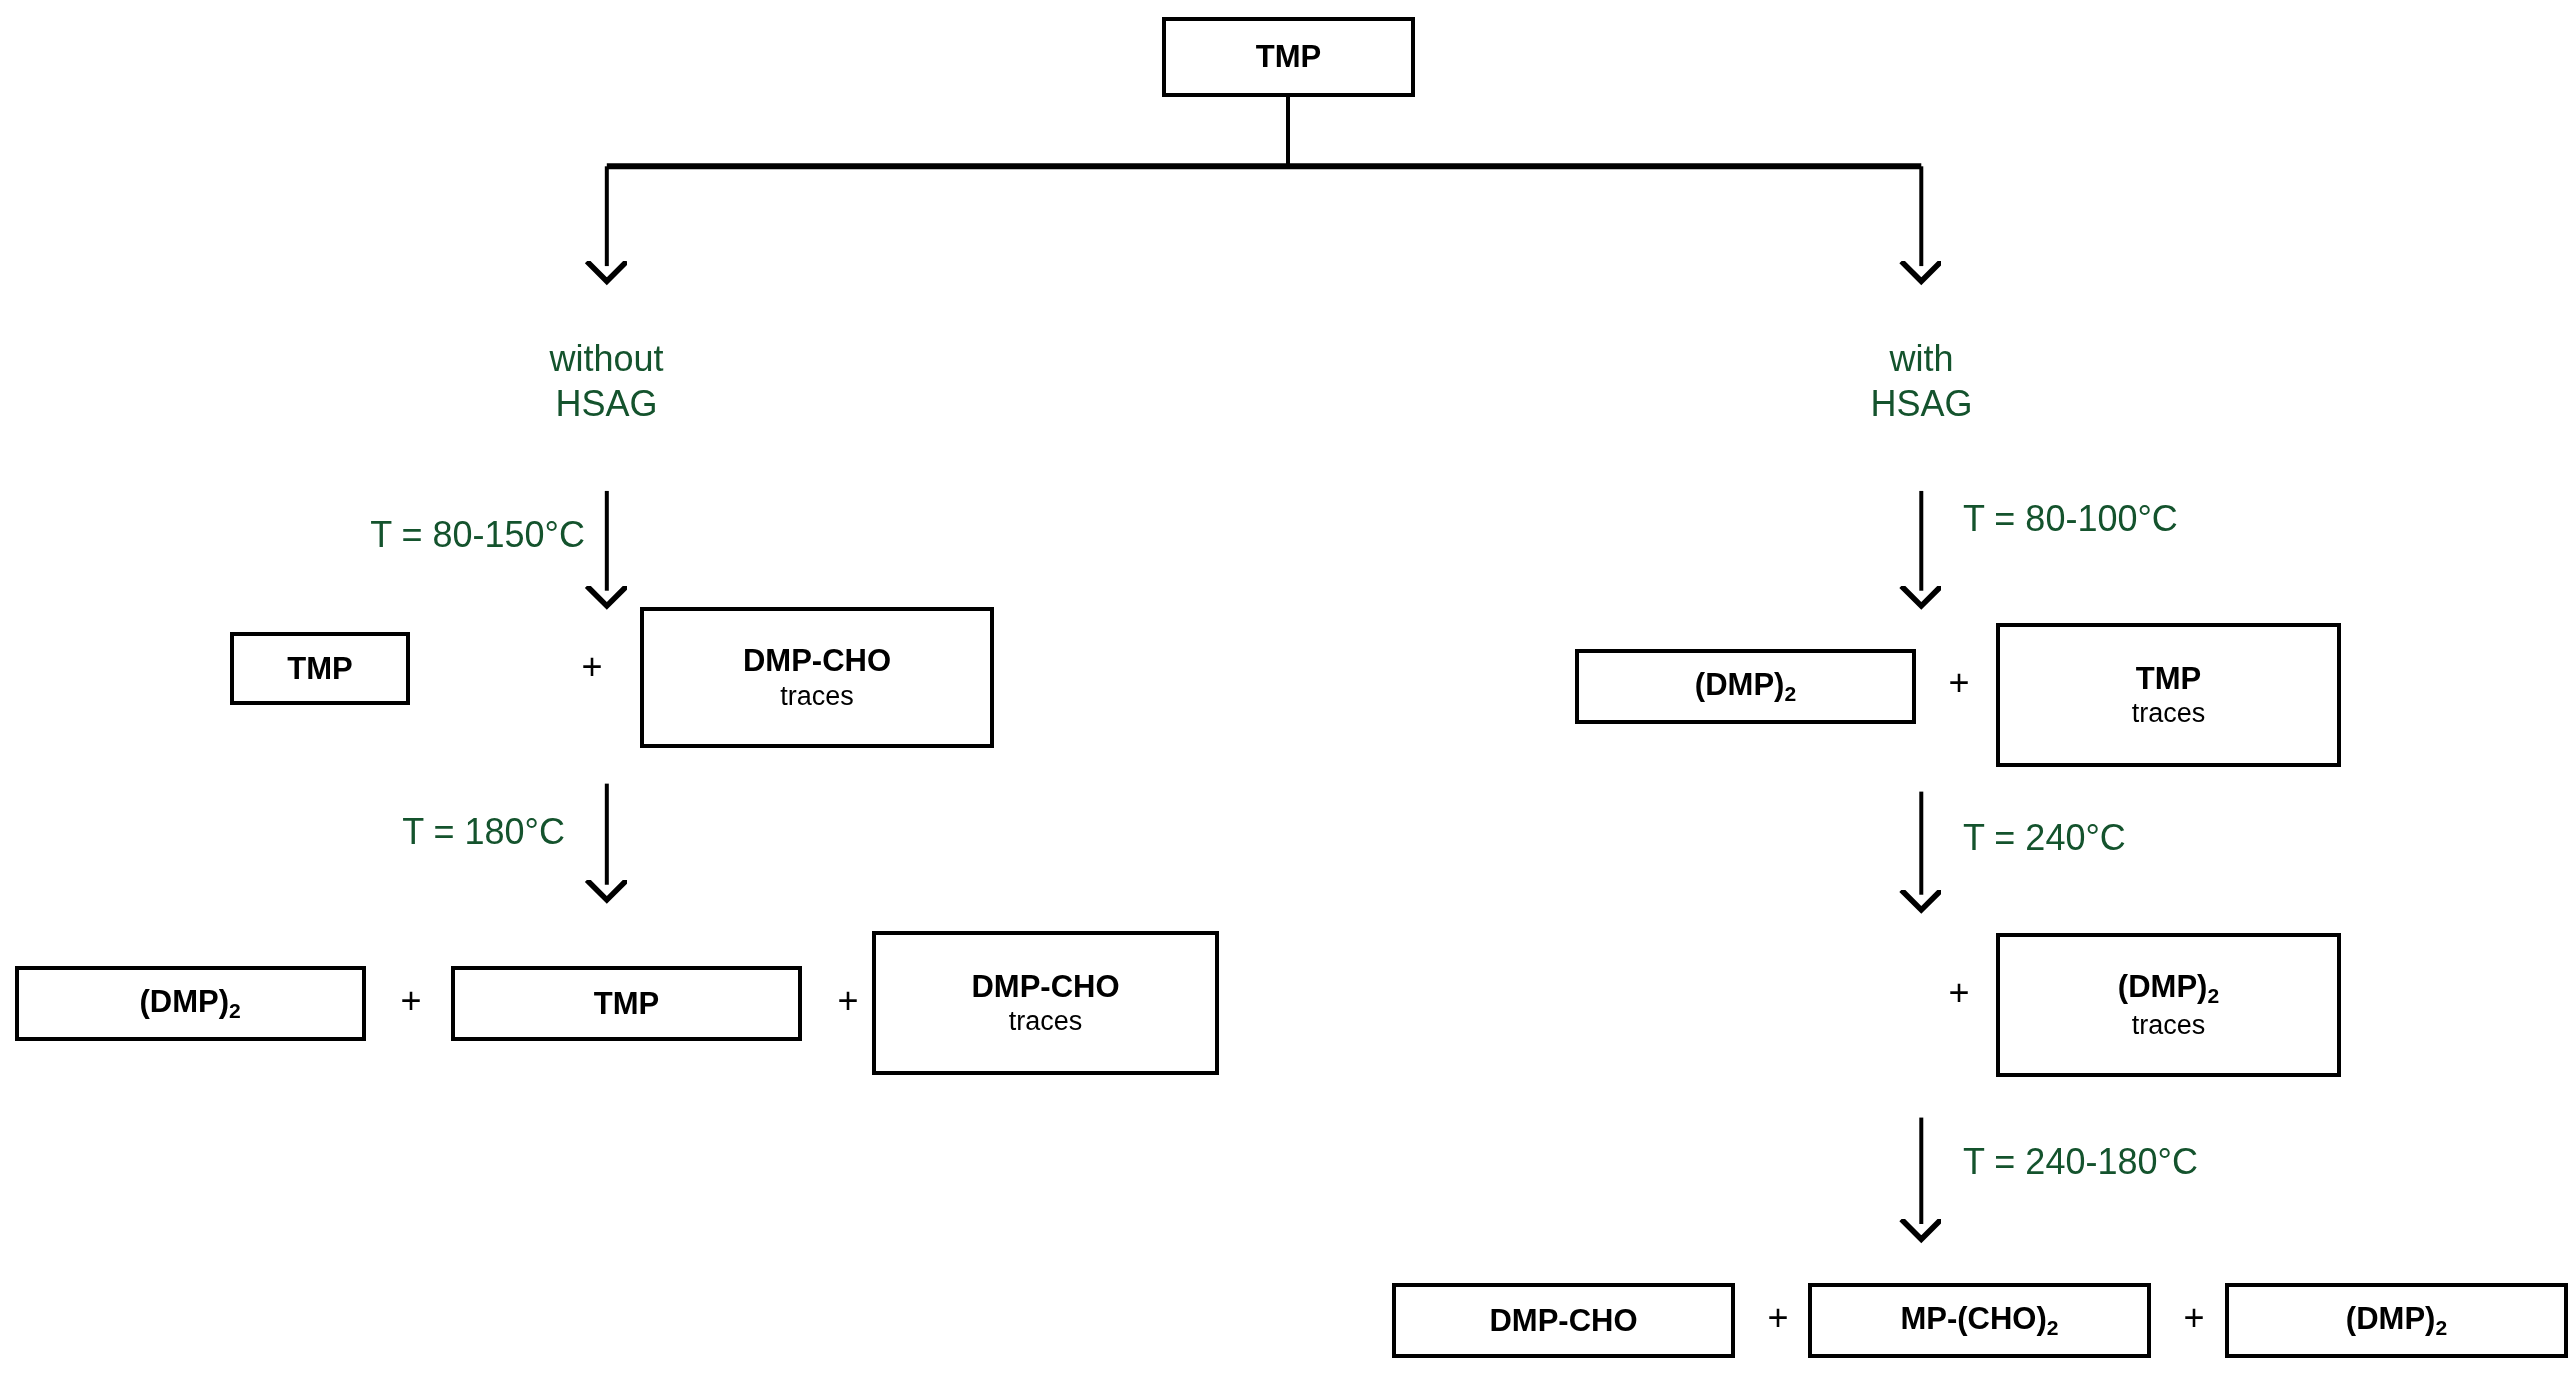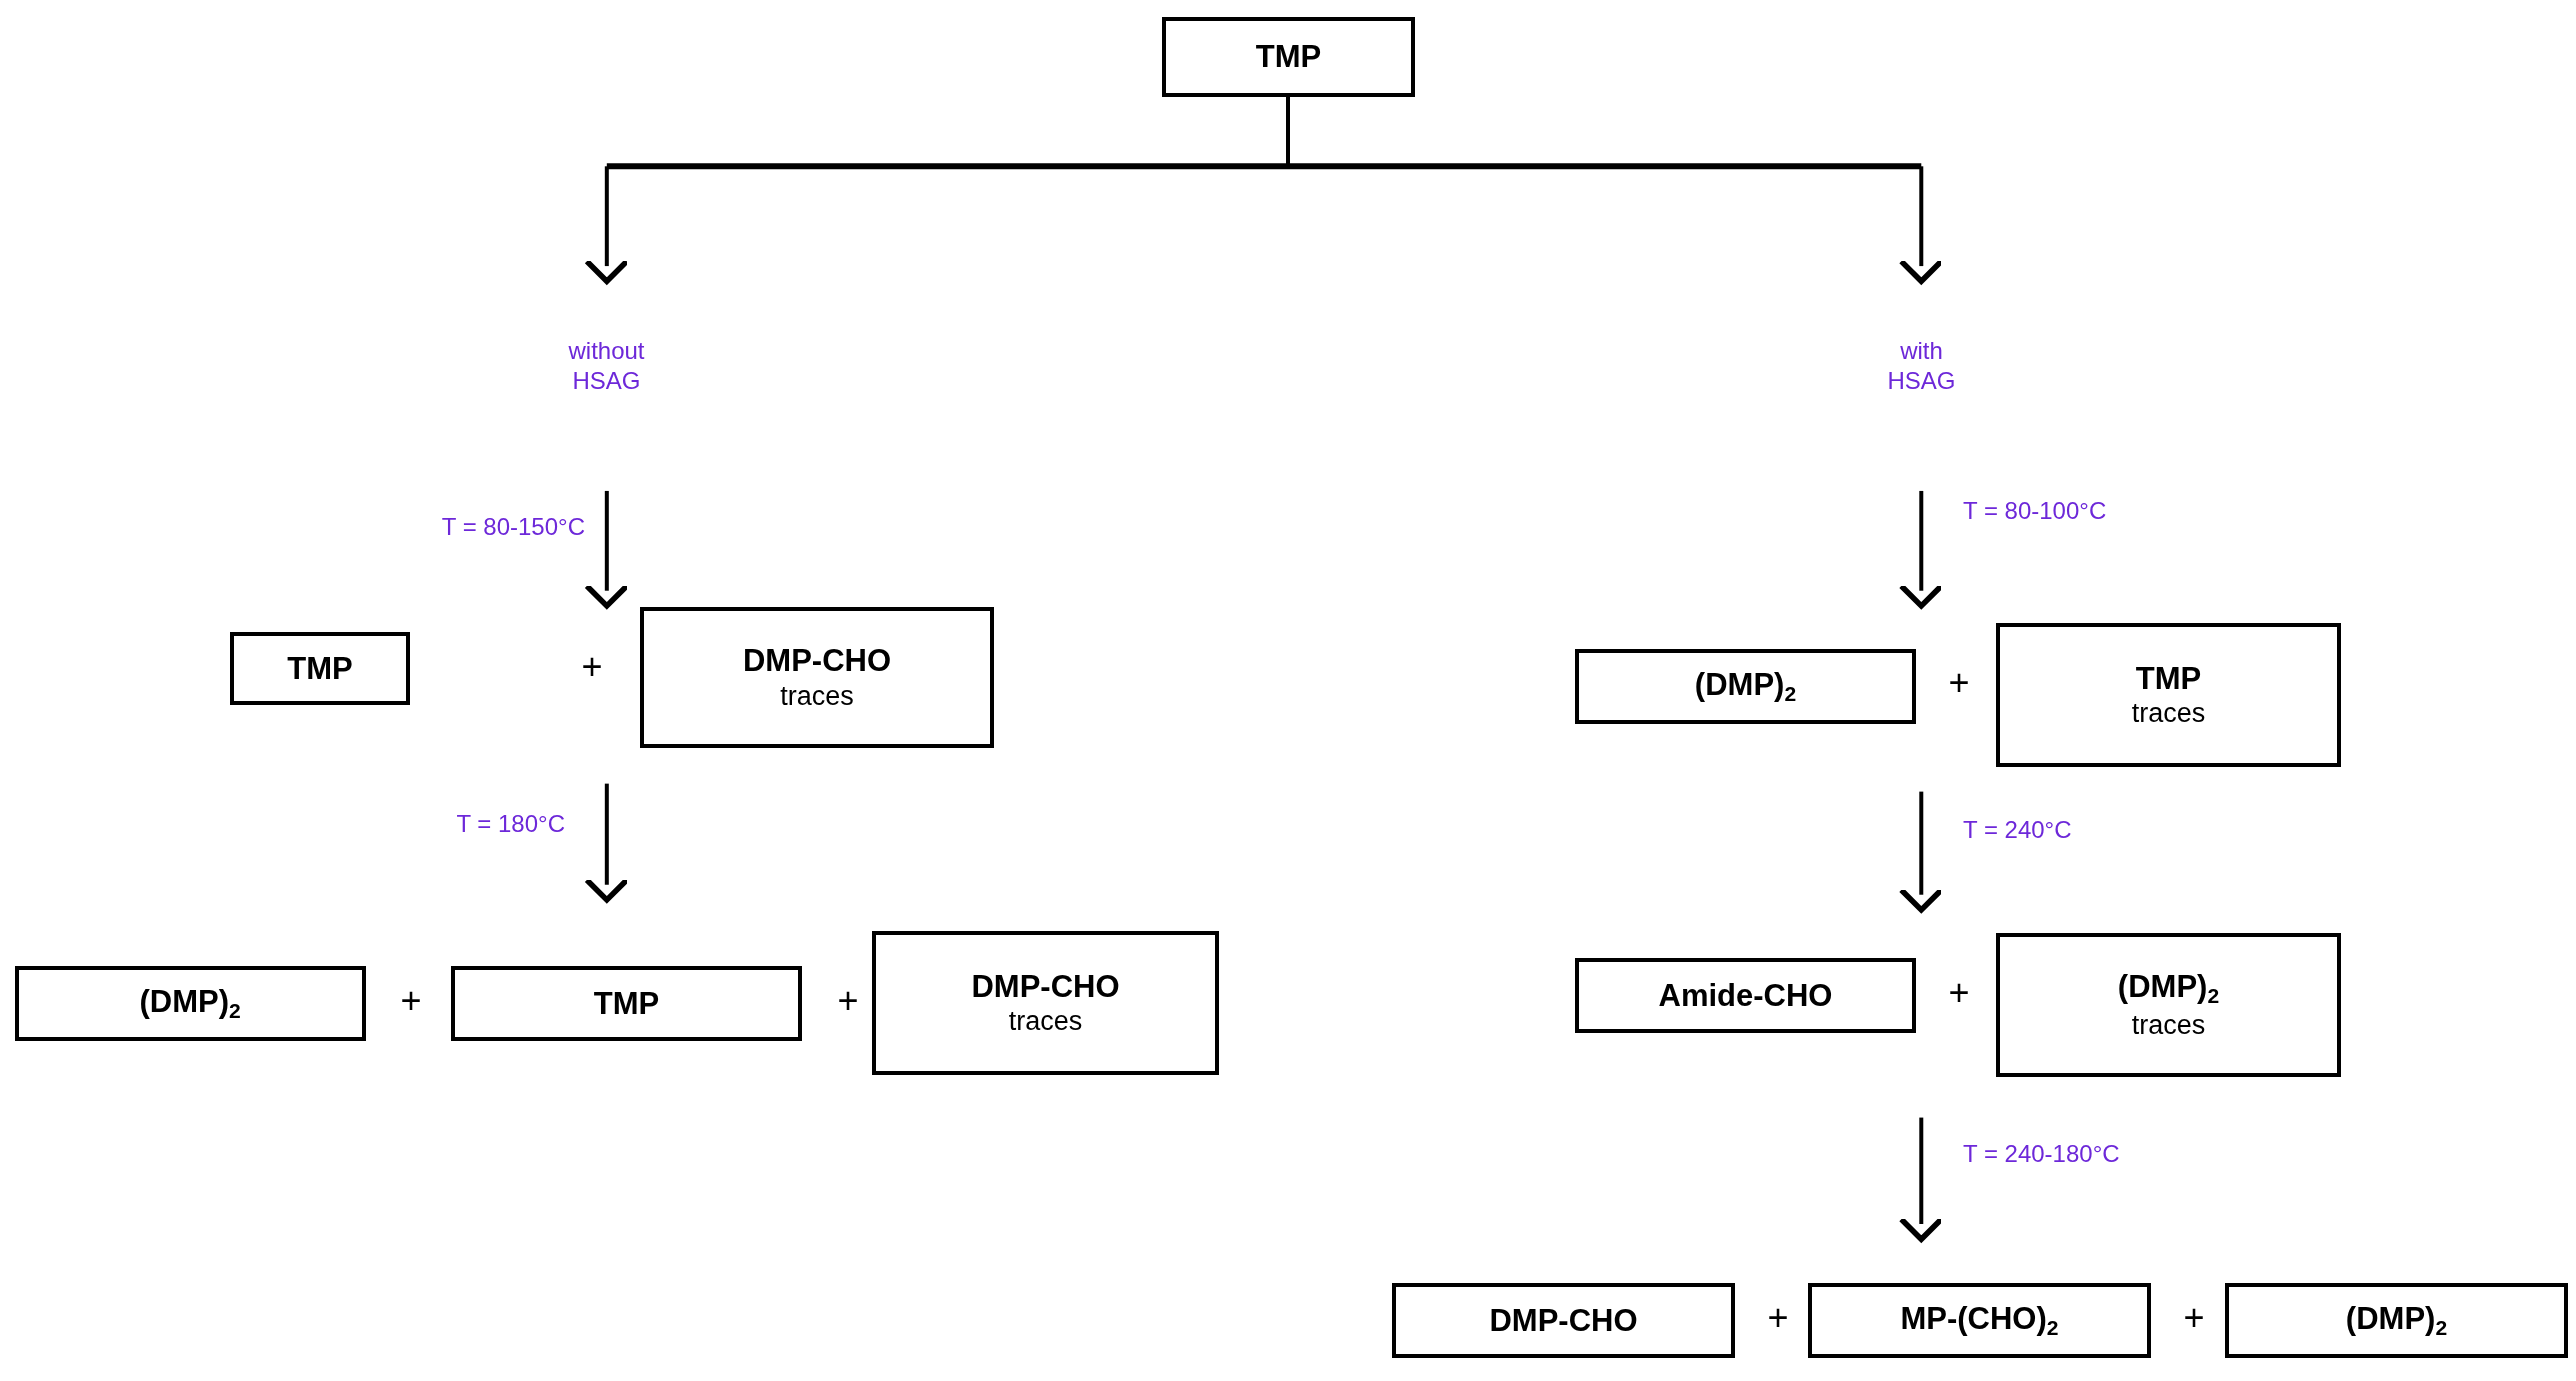--- a/index.html
+++ b/index.html
@@ -53,25 +53,25 @@
     font-size: 36px;
     font-weight: normal;
     line-height: 1;
     text-align: center;
     color: #000000;
   }
 
   
   .label {
     position: absolute;
-    font-size: 24px;
+    font-size: 36px;
     line-height: 1.25;
     text-align: center;
     white-space: pre;
-    color: #6d28d9;
+    color: #14532d;
   }
   .label.left-al { text-align: left; }
 
   
   #wires {
     position: absolute;
     left: 0;
     top: 0;
     width: 2576px;
     height: 1381px;
@@ -159,23 +159,20 @@
 
   <div class="plus" style="left:1939px; top:665px; width:40px;">+</div>
 
   <div class="node" style="left:1996px; top:623px; width:345px; height:144px;">
     <span class="main">TMP</span>
     <span class="sub">traces</span>
   </div>
 
   <div class="label left-al" style="left:1963px; top:815px; width:319px;">T = 240°C</div>
 
-  <div class="node" style="left:1575px; top:958px; width:341px; height:75px;">
-    <span class="main">Amide-CHO</span>
-  </div>
 
   <div class="plus" style="left:1939px; top:975px; width:40px;">+</div>
 
   <div class="node" style="left:1996px; top:933px; width:345px; height:144px;">
     <span class="main">(DMP)<sub>2</sub></span>
     <span class="sub">traces</span>
   </div>
 
   <div class="label left-al" style="left:1963px; top:1139px; width:373px;">T = 240-180°C</div>
 

